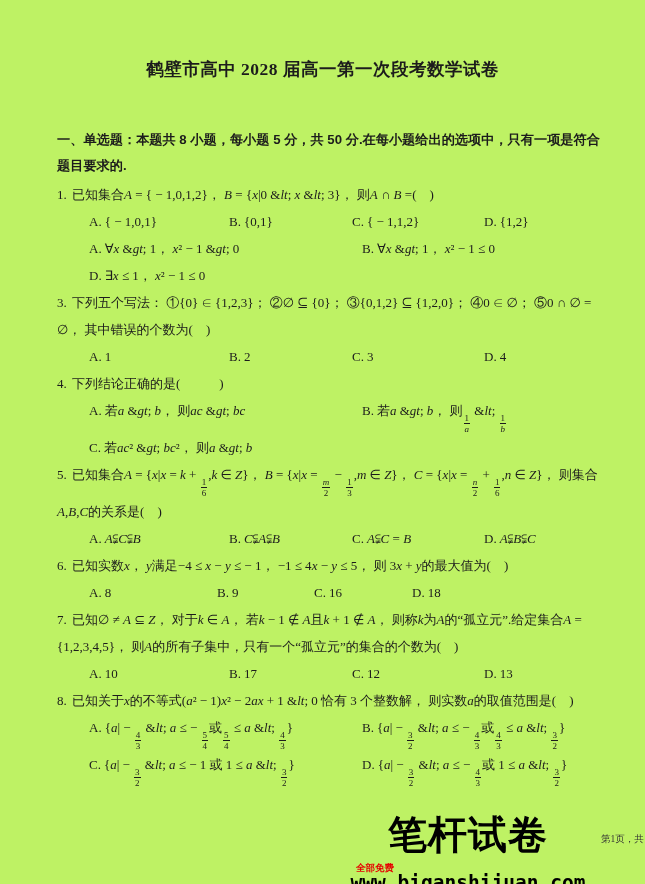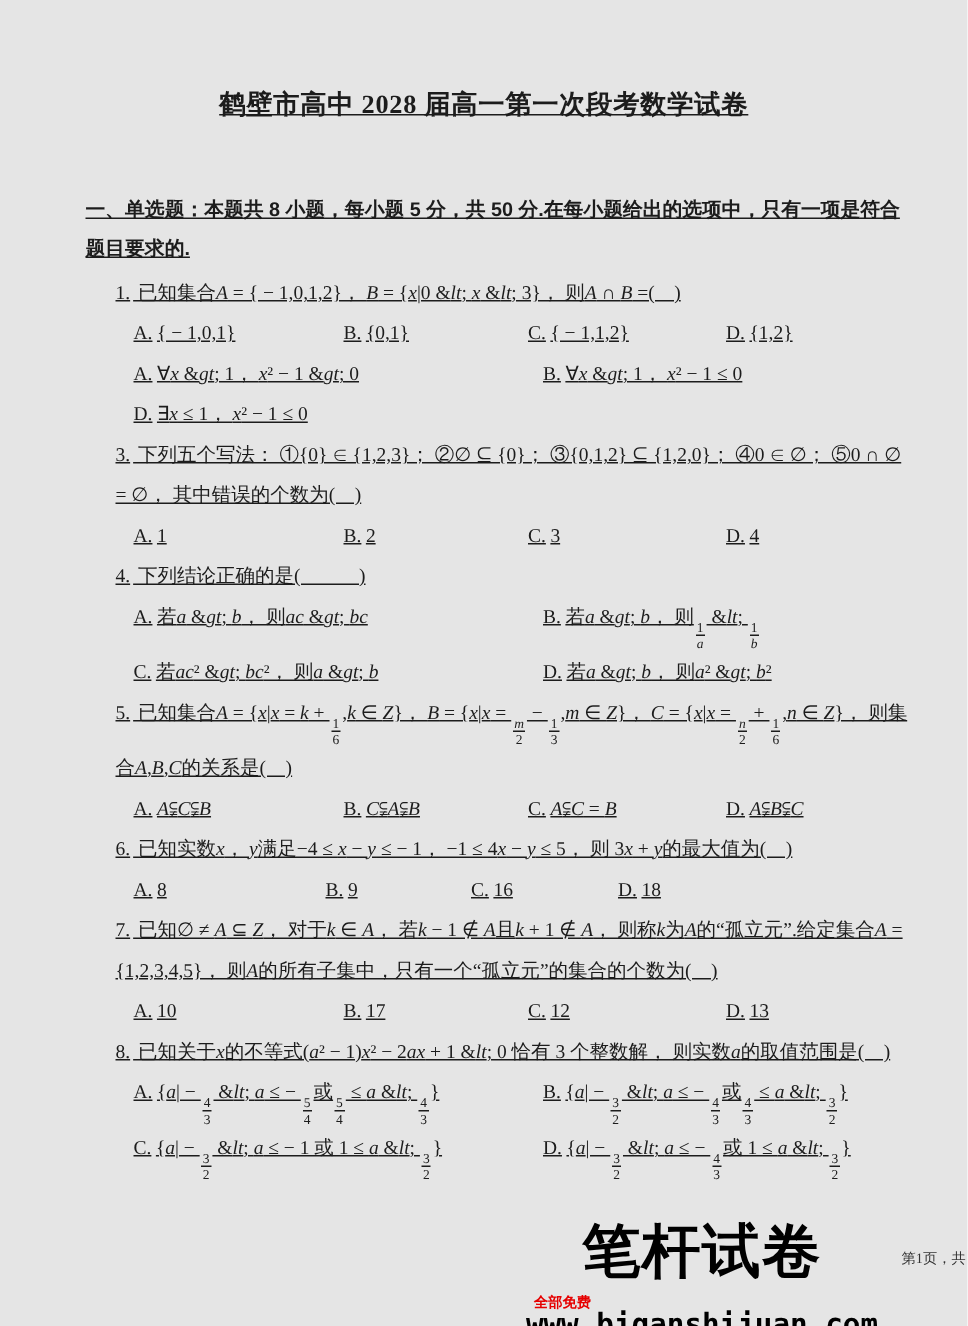--- a/index.html
+++ b/index.html
@@ -1,23 +1,23 @@
 <!DOCTYPE html>
 <html><head>
 <meta charset="utf-8">
 <style>
   html,body{margin:0;padding:0;background:#ffffff;}
-  .sheet{position:relative;width:645px;height:884px;background:#e5e5e5;overflow:hidden;
-         color:#1c1c1c;font-family:"Liberation Serif",serif;text-decoration:underline;}
+  .sheet{position:relative;width:645px;height:884px;background:#bef264;overflow:hidden;
+         color:#1c1c1c;font-family:"Liberation Serif",serif;}
   .title{margin:0;padding-top:57px;text-align:center;font-size:17.5px;font-weight:bold;letter-spacing:.5px;}
   .section-header{margin:46px 34px 0 57px;font-family:"Liberation Sans",sans-serif;
                   font-weight:bold;font-size:13.2px;line-height:26px;}
   .questions{margin:2px 34px 0 57px;font-size:13px;line-height:27px;}
   .q{margin:0;}
-  .stem{text-align:left;margin-left:20px;}
+  .stem{text-align:left;}
   .qnum{margin-right:2px;}
   i{font-family:"Liberation Serif",serif;font-style:italic;}
   .opts{display:grid;margin-left:32px;}
   .opts-four{grid-template-columns:140px 123px 132px 1fr;}
   .opts-four-c{grid-template-columns:128px 97px 98px 1fr;}
   .opts-two{grid-template-columns:273px 1fr;}
   .opt{white-space:nowrap;overflow:visible;}
   .opt-label{margin-right:3px;}
   .fr{display:inline-flex;flex-direction:column;text-align:center;font-size:9px;
       line-height:10px;vertical-align:-6px;margin:0 1px;}
@@ -70,21 +70,20 @@
         <div class="opts opts-two">
           <span class="opt"><span class="opt-label">A.</span><span class="opt-text">若<i>a</i> &amp;<i>gt</i>; <i>b</i>， 则<i>ac</i> &amp;<i>gt</i>; <i>bc</i></span></span>
           <span class="opt"><span class="opt-label">B.</span><span class="opt-text">若<i>a</i> &amp;<i>gt</i>; <i>b</i>， 则<span class="fr">
                 <span class="fn">1</span>
                 <span class="fd"><i>a</i></span>
               </span> &amp;<i>lt</i>; <span class="fr">
                 <span class="fn">1</span>
                 <span class="fd"><i>b</i></span>
               </span></span></span>
           <span class="opt"><span class="opt-label">C.</span><span class="opt-text">若<i>ac</i>² &amp;<i>gt</i>; <i>bc</i>²， 则<i>a</i> &amp;<i>gt</i>; <i>b</i></span></span>
-          <span class="opt"><span class="opt-label">D.</span><span class="opt-text">若<i>a</i> &amp;<i>gt</i>; <i>b</i>， 则<i>a</i>² &amp;<i>gt</i>; <i>b</i>²</span></span>
         </div>
       </div>
       <div class="q">
         <div class="stem"><span class="qnum">5.</span> 已知集合<i>A</i> = {<i>x</i>|<i>x</i> = <i>k</i> + <span class="fr">
             <span class="fn">1</span>
             <span class="fd">6</span>
           </span>,<i>k</i> ∈ <i>Z</i>}， <i>B</i> = {<i>x</i>|<i>x</i> = <span class="fr">
             <span class="fn"><i>m</i></span>
             <span class="fd">2</span>
           </span> − <span class="fr">

